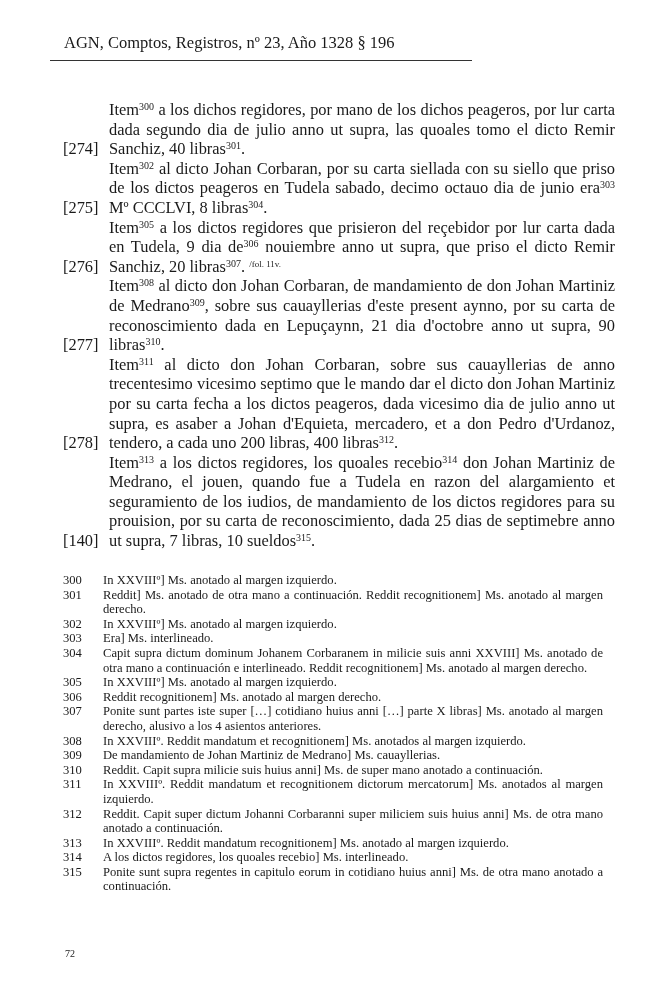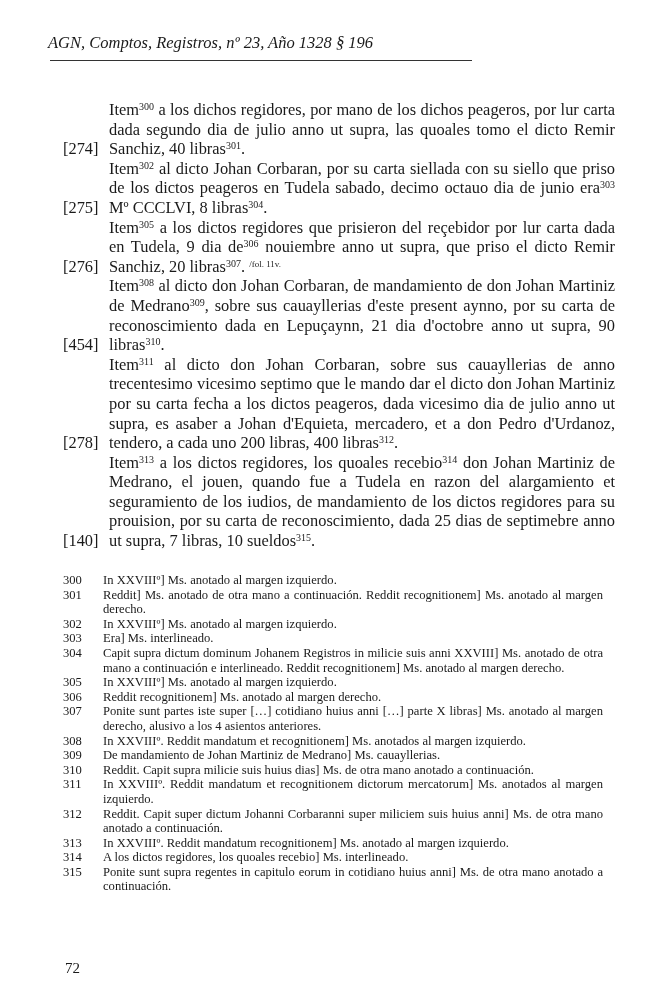--- a/index.html
+++ b/index.html
@@ -1,22 +1,22 @@
 <!DOCTYPE html>
 <html><head>
 <meta charset="utf-8">
 <style>
   html, body { margin: 0; padding: 0; background: #ffffff; }
   body {
     width: 660px; height: 1000px; position: relative; overflow: hidden;
     font-family: "Liberation Serif", "DejaVu Serif", serif; color: #1a1a1a;
   }
   .header {
-    position: absolute; left: 48px; top: 33px; width: 422px;
-    font-style: italic; font-size: 16.5px; line-height: 20px;
+    position: absolute; left: 64px; top: 33px; width: 422px;
+    font-size: 16.5px; line-height: 20px;
   }
   .header-rule {
     position: absolute; left: 50px; top: 60px; width: 422px; height: 0;
     border-top: 1.5px solid #333;
   }
   .entries {
     position: absolute; left: 63px; top: 100px; width: 552px;
   }
   .entry {
     display: flex; align-items: flex-end;
@@ -29,21 +29,21 @@
   .notes {
     position: absolute; left: 63px; top: 573px; width: 540px;
   }
   .note {
     display: flex; align-items: flex-start;
     font-size: 12.6px; line-height: 14.6px;
   }
   .note-num { width: 40px; flex: 0 0 40px; }
   .note-text { flex: 1; text-align: justify; }
   .page-number {
-    position: absolute; left: 65px; top: 948px; font-size: 15px; margin-top: 12px;
+    position: absolute; left: 65px; top: 948px; font-size: 10px;
   }
 </style>
 </head>
 <body>
 
 <div class="header">AGN, Comptos, Registros, nº 23, Año 1328 § 196</div>
 <div class="header-rule"></div>
 
 <div class="entries" id="entries">
     <div class="entry">
@@ -52,21 +52,21 @@
     </div>
     <div class="entry">
       <div class="entry-num">[275]</div>
       <div class="entry-text"><span>Item</span><sup>302</sup><span> al dicto Johan Corbaran, por su carta siellada con su siello que priso de los dictos peageros en Tudela sabado, decimo octauo dia de junio era</span><sup>303</sup><span> Mº CCCLVI, 8 libras</span><sup>304</sup><span>.</span></div>
     </div>
     <div class="entry">
       <div class="entry-num">[276]</div>
       <div class="entry-text"><span>Item</span><sup>305</sup><span> a los dictos regidores que prisieron del reçebidor por lur carta dada en Tudela, 9 dia de</span><sup>306</sup><span> nouiembre anno ut supra, que priso el dicto Remir Sanchiz, 20 libras</span><sup>307</sup><span>. </span><span class="fol">/fol. 11v.</span></div>
     </div>
     <div class="entry">
-      <div class="entry-num">[454]</div>
+      <div class="entry-num">[277]</div>
       <div class="entry-text"><span>Item</span><sup>308</sup><span> al dicto don Johan Corbaran, de mandamiento de don Johan Martiniz de Medrano</span><sup>309</sup><span>, sobre sus cauayllerias d'este present aynno, por su carta de reconoscimiento dada en Lepuçaynn, 21 dia d'octobre anno ut supra, 90 libras</span><sup>310</sup><span>.</span></div>
     </div>
     <div class="entry">
       <div class="entry-num">[278]</div>
       <div class="entry-text"><span>Item</span><sup>311</sup><span> al dicto don Johan Corbaran, sobre sus cauayllerias de anno trecentesimo vicesimo septimo que le mando dar el dicto don Johan Martiniz por su carta fecha a los dictos peageros, dada vicesimo dia de julio anno ut supra, es asaber a Johan d'Equieta, mercadero, et a don Pedro d'Urdanoz, tendero, a cada uno 200 libras, 400 libras</span><sup>312</sup><span>.</span></div>
     </div>
     <div class="entry">
       <div class="entry-num">[140]</div>
       <div class="entry-text"><span>Item</span><sup>313</sup><span> a los dictos regidores, los quoales recebio</span><sup>314</sup><span> don Johan Martiniz de Medrano, el jouen, quando fue a Tudela en razon del alargamiento et seguramiento de los iudios, de mandamiento de los dictos regidores para su prouision, por su carta de reconoscimiento, dada 25 dias de septimebre anno ut supra, 7 libras, 10 sueldos</span><sup>315</sup><span>.</span></div>
     </div>
@@ -84,21 +84,21 @@
     <div class="note">
       <div class="note-num">302</div>
       <div class="note-text">In XXVIIIº] Ms. anotado al margen izquierdo.</div>
     </div>
     <div class="note">
       <div class="note-num">303</div>
       <div class="note-text">Era] Ms. interlineado.</div>
     </div>
     <div class="note">
       <div class="note-num">304</div>
-      <div class="note-text">Capit supra dictum dominum Johanem Registros in milicie suis anni XXVIII] Ms. anotado de otra mano a continuación e interlineado. Reddit recognitionem] Ms. anotado al margen derecho.</div>
+      <div class="note-text">Capit supra dictum dominum Johanem Corbaranem in milicie suis anni XXVIII] Ms. anotado de otra mano a continuación e interlineado. Reddit recognitionem] Ms. anotado al margen derecho.</div>
     </div>
     <div class="note">
       <div class="note-num">305</div>
       <div class="note-text">In XXVIIIº] Ms. anotado al margen izquierdo.</div>
     </div>
     <div class="note">
       <div class="note-num">306</div>
       <div class="note-text">Reddit recognitionem] Ms. anotado al margen derecho.</div>
     </div>
     <div class="note">
@@ -108,21 +108,21 @@
     <div class="note">
       <div class="note-num">308</div>
       <div class="note-text">In XXVIIIº. Reddit mandatum et recognitionem] Ms. anotados al margen izquierdo.</div>
     </div>
     <div class="note">
       <div class="note-num">309</div>
       <div class="note-text">De mandamiento de Johan Martiniz de Medrano] Ms. cauayllerias.</div>
     </div>
     <div class="note">
       <div class="note-num">310</div>
-      <div class="note-text">Reddit. Capit supra milicie suis huius dias] Ms. de otra mano anotado a continuación.</div>
+      <div class="note-text">Reddit. Capit supra milicie suis huius anni] Ms. de super mano anotado a continuación.</div>
     </div>
     <div class="note">
       <div class="note-num">311</div>
       <div class="note-text">In XXVIIIº. Reddit mandatum et recognitionem dictorum mercatorum] Ms. anotados al margen izquierdo.</div>
     </div>
     <div class="note">
       <div class="note-num">312</div>
       <div class="note-text">Reddit. Capit super dictum Johanni Corbaranni super miliciem suis huius anni] Ms. de otra mano anotado a continuación.</div>
     </div>
     <div class="note">

